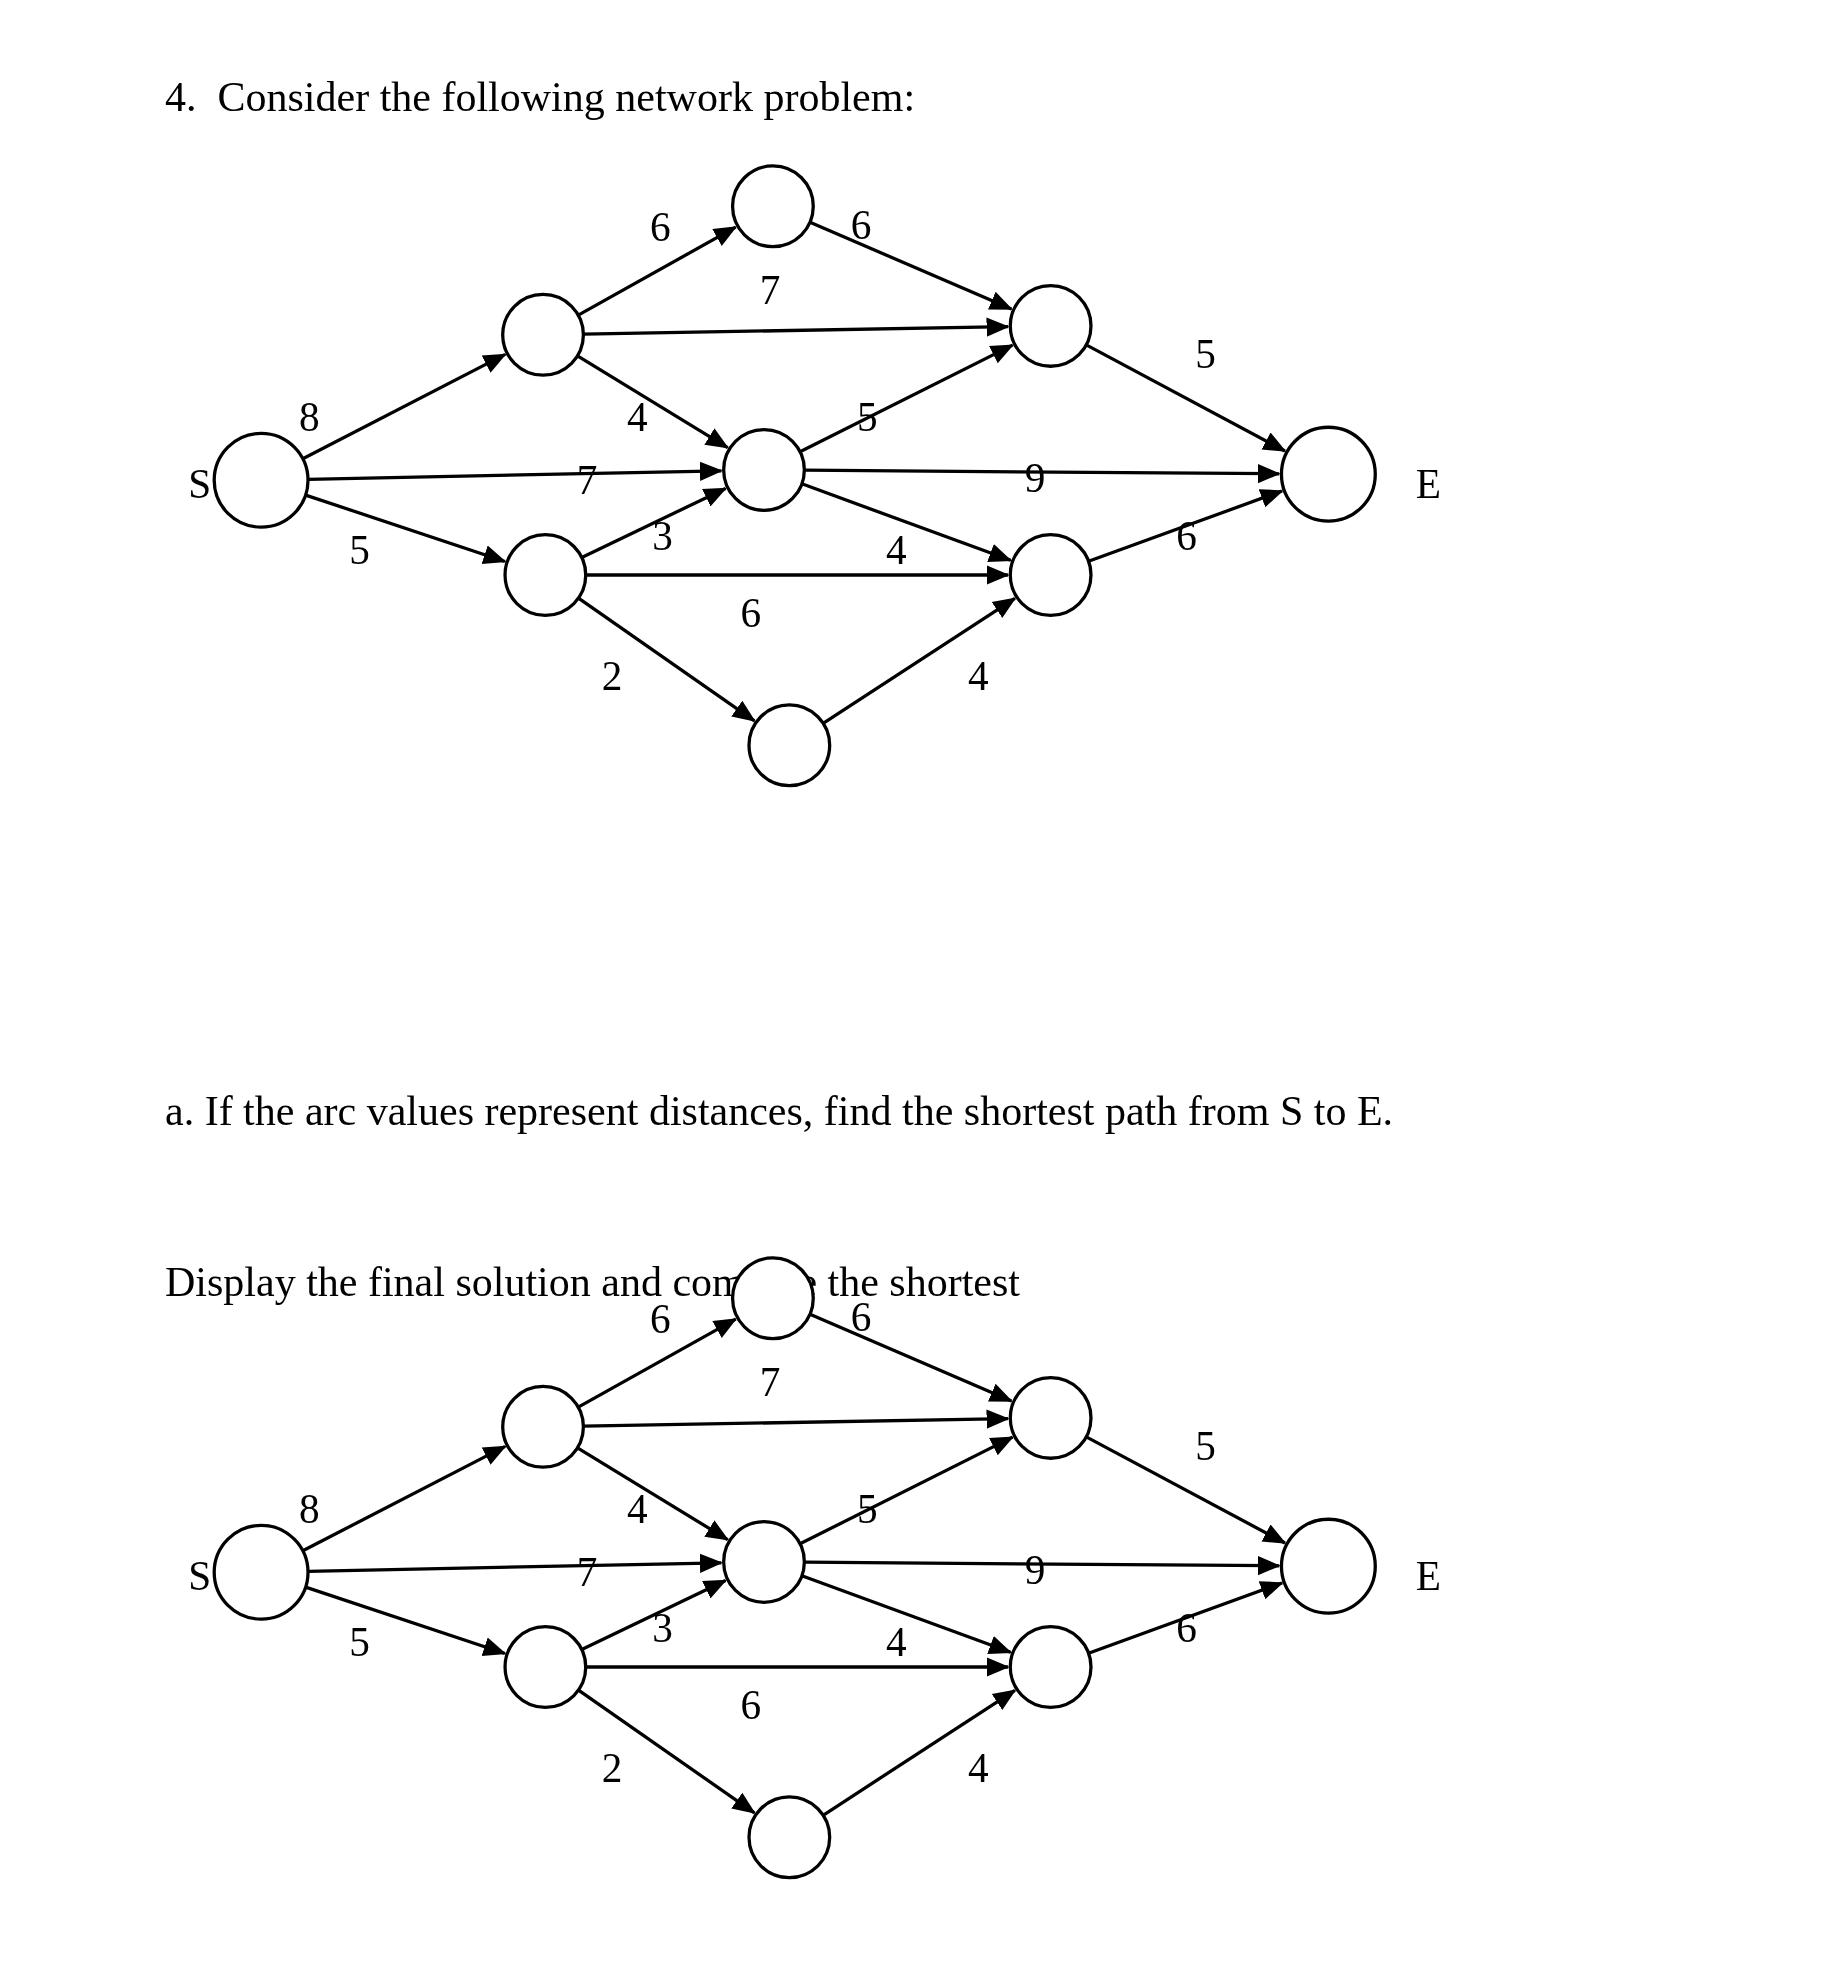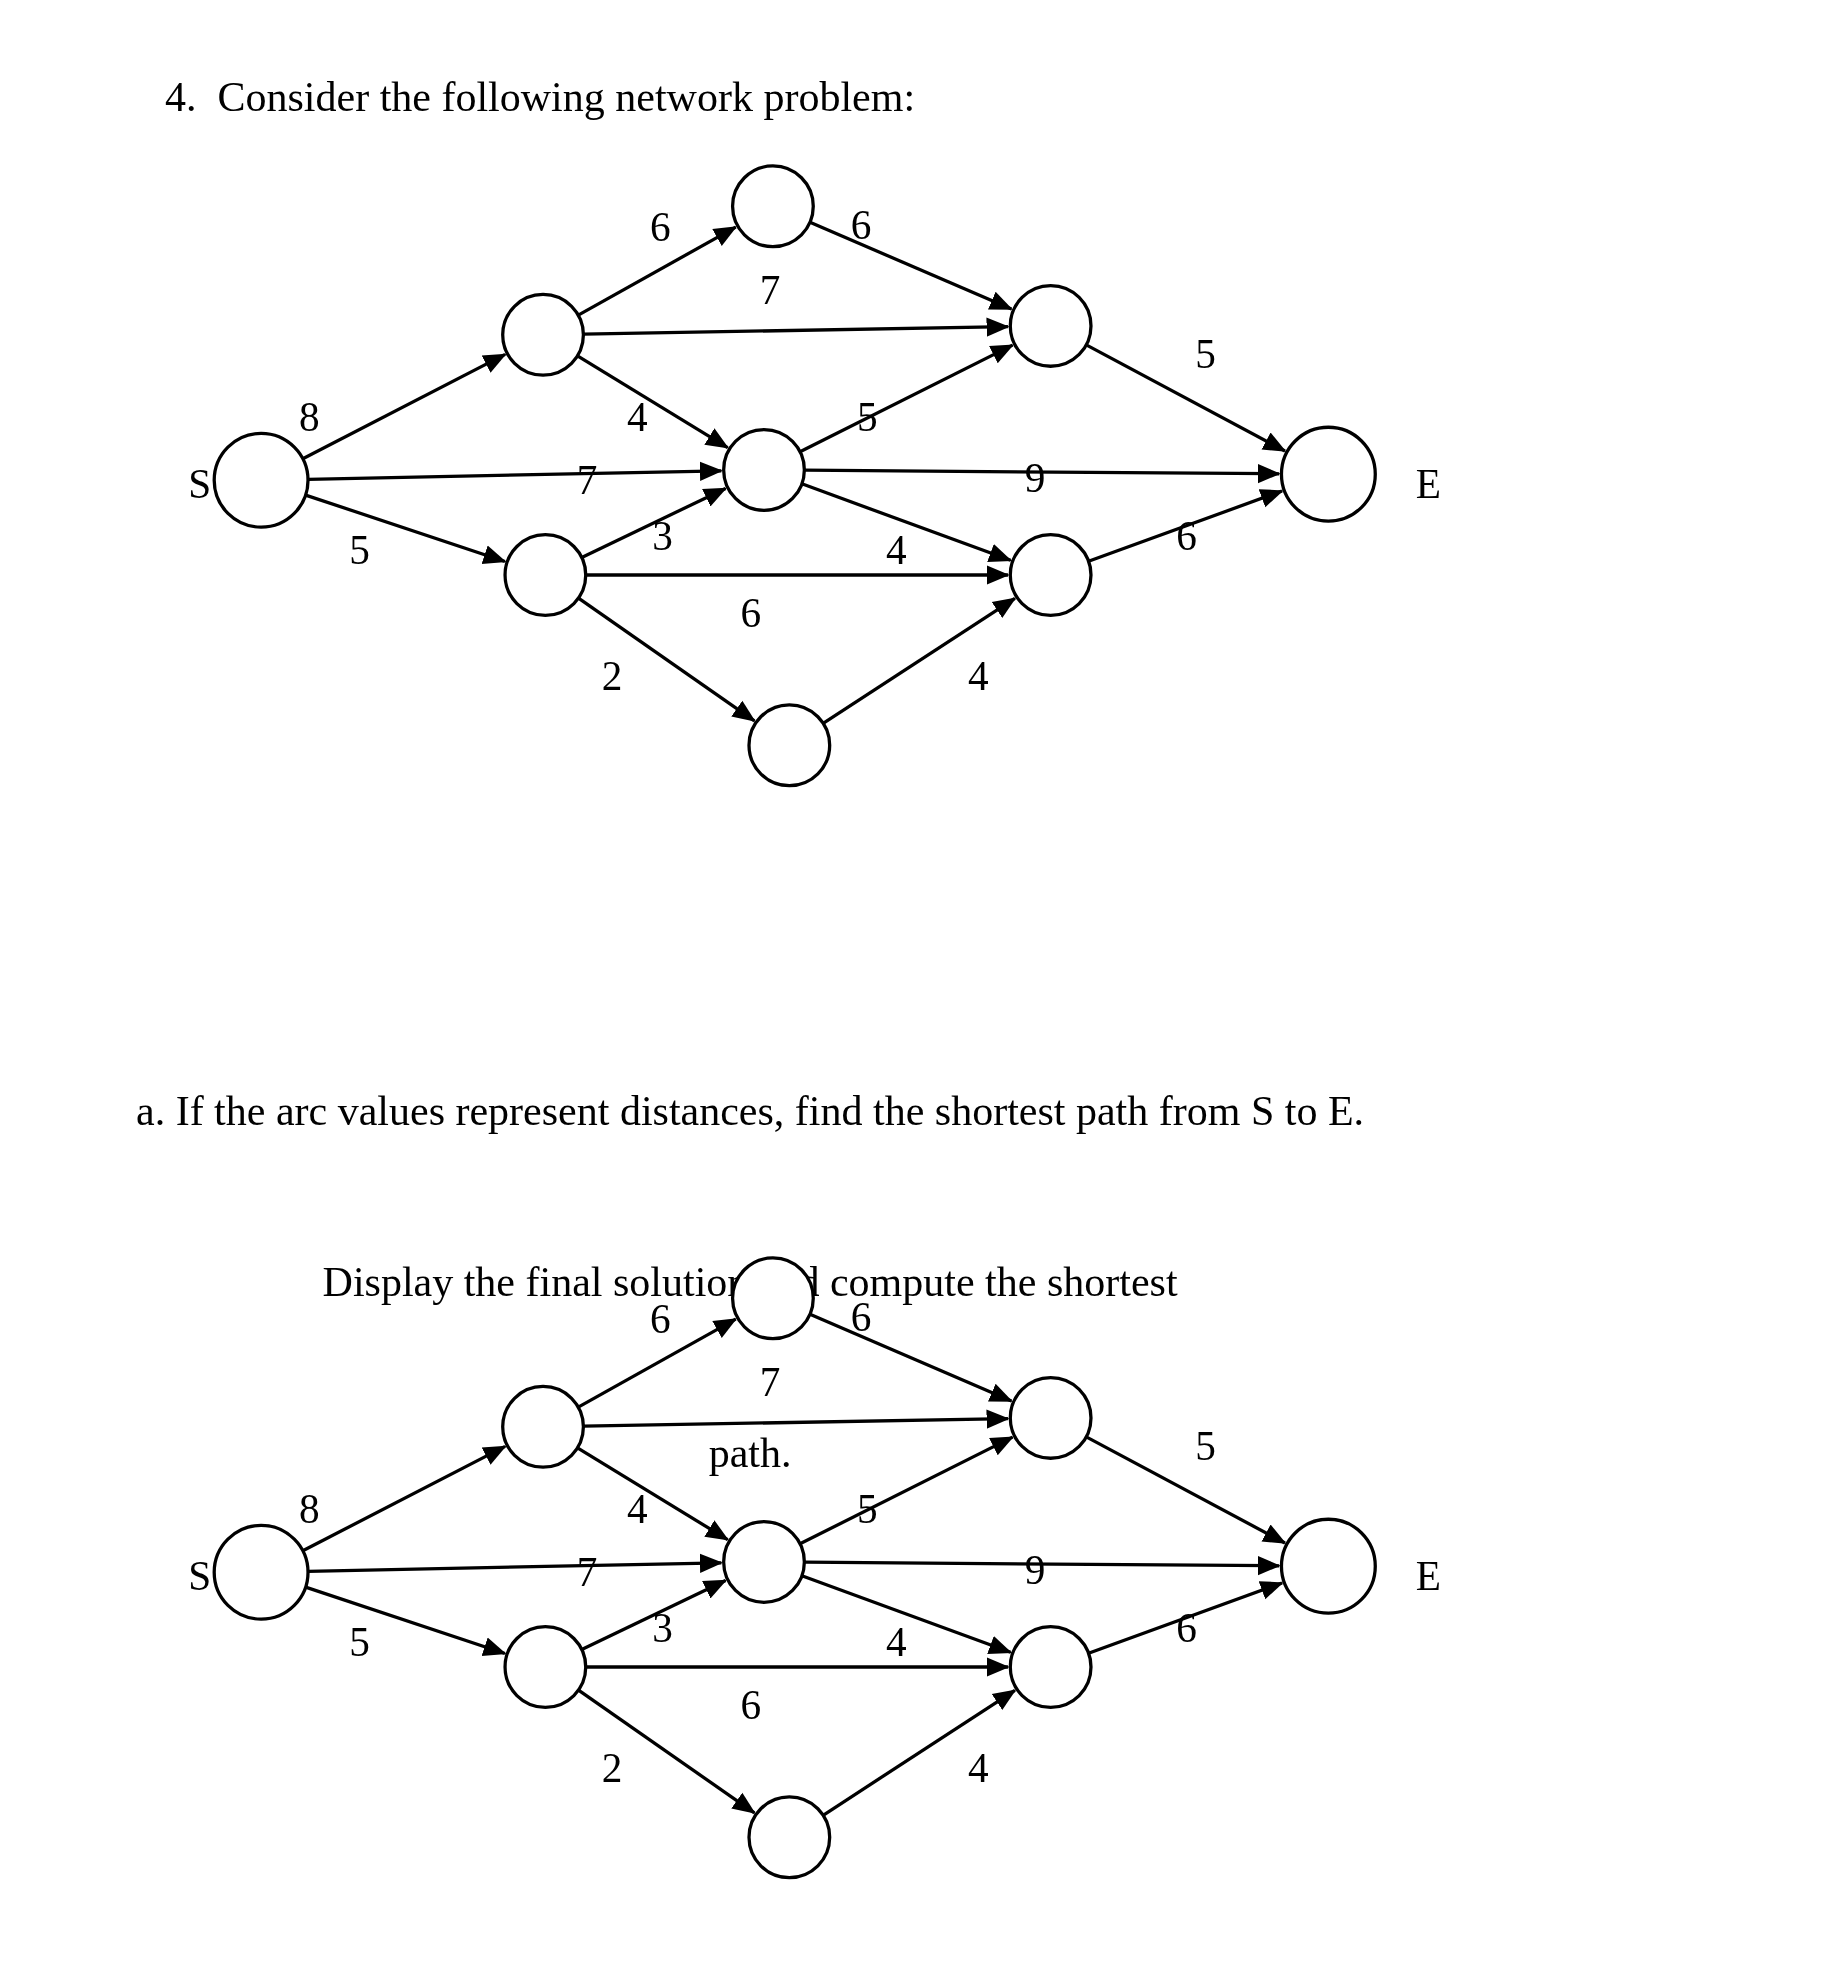--- a/index.html
+++ b/index.html
@@ -16,26 +16,25 @@
     overflow: hidden;
   }
   .abs { position: absolute; }
   .title {
     left: 165px;
     top: 73px;
     font-size: 42px;
     white-space: pre-wrap;
   }
   .question {
-    left: 136px;
+    left: 165px;
     top: 969px;
     font-size: 42px;
     line-height: 57px;
     white-space: pre-wrap;
-    text-align: center;
   }
   .diagram1 { left: 164px; top: 155px; }
   .diagram2 { left: 164px; top: 1247px; }
   svg text {
     font-family: "Liberation Serif", serif;
     font-size: 88px;
     fill: #000000;
   }
 </style>
 </head>
@@ -92,21 +91,20 @@
       <text x="2180" y="812" text-anchor="middle" dominant-baseline="central">6</text>
       <text x="2220" y="424" text-anchor="middle" dominant-baseline="central">5</text>
       <text x="76" y="700" text-anchor="middle" dominant-baseline="central" font-size="92">S</text>
       <text x="2695" y="701" text-anchor="middle" dominant-baseline="central" font-size="92">E</text>
     </svg>
 </div>
 
 <div class="abs question">
   <div>a. If the arc values represent distances, find the shortest path from S to E.</div>
   <div>Display the final solution and compute the shortest</div>
-  <div>path.</div>
 </div>
 
 <div class="abs diagram2">
   <svg id="svg-diagram-2" width="1337" height="643" viewBox="0 0 2850 1370">
       <defs>
         <marker id="arrowhead-2" viewBox="0 0 10 10" refX="9.3" refY="5" markerWidth="7" markerHeight="7" orient="auto">
           <path d="M 0 0.8 L 10 5 L 0 9.2 Z" fill="#000000"></path>
         </marker>
       </defs>
       <line x1="295.9" y1="647.2" x2="727.1" y2="424.7" stroke="#000000" stroke-width="7" marker-end="url(#arrowhead-2)"></line>

